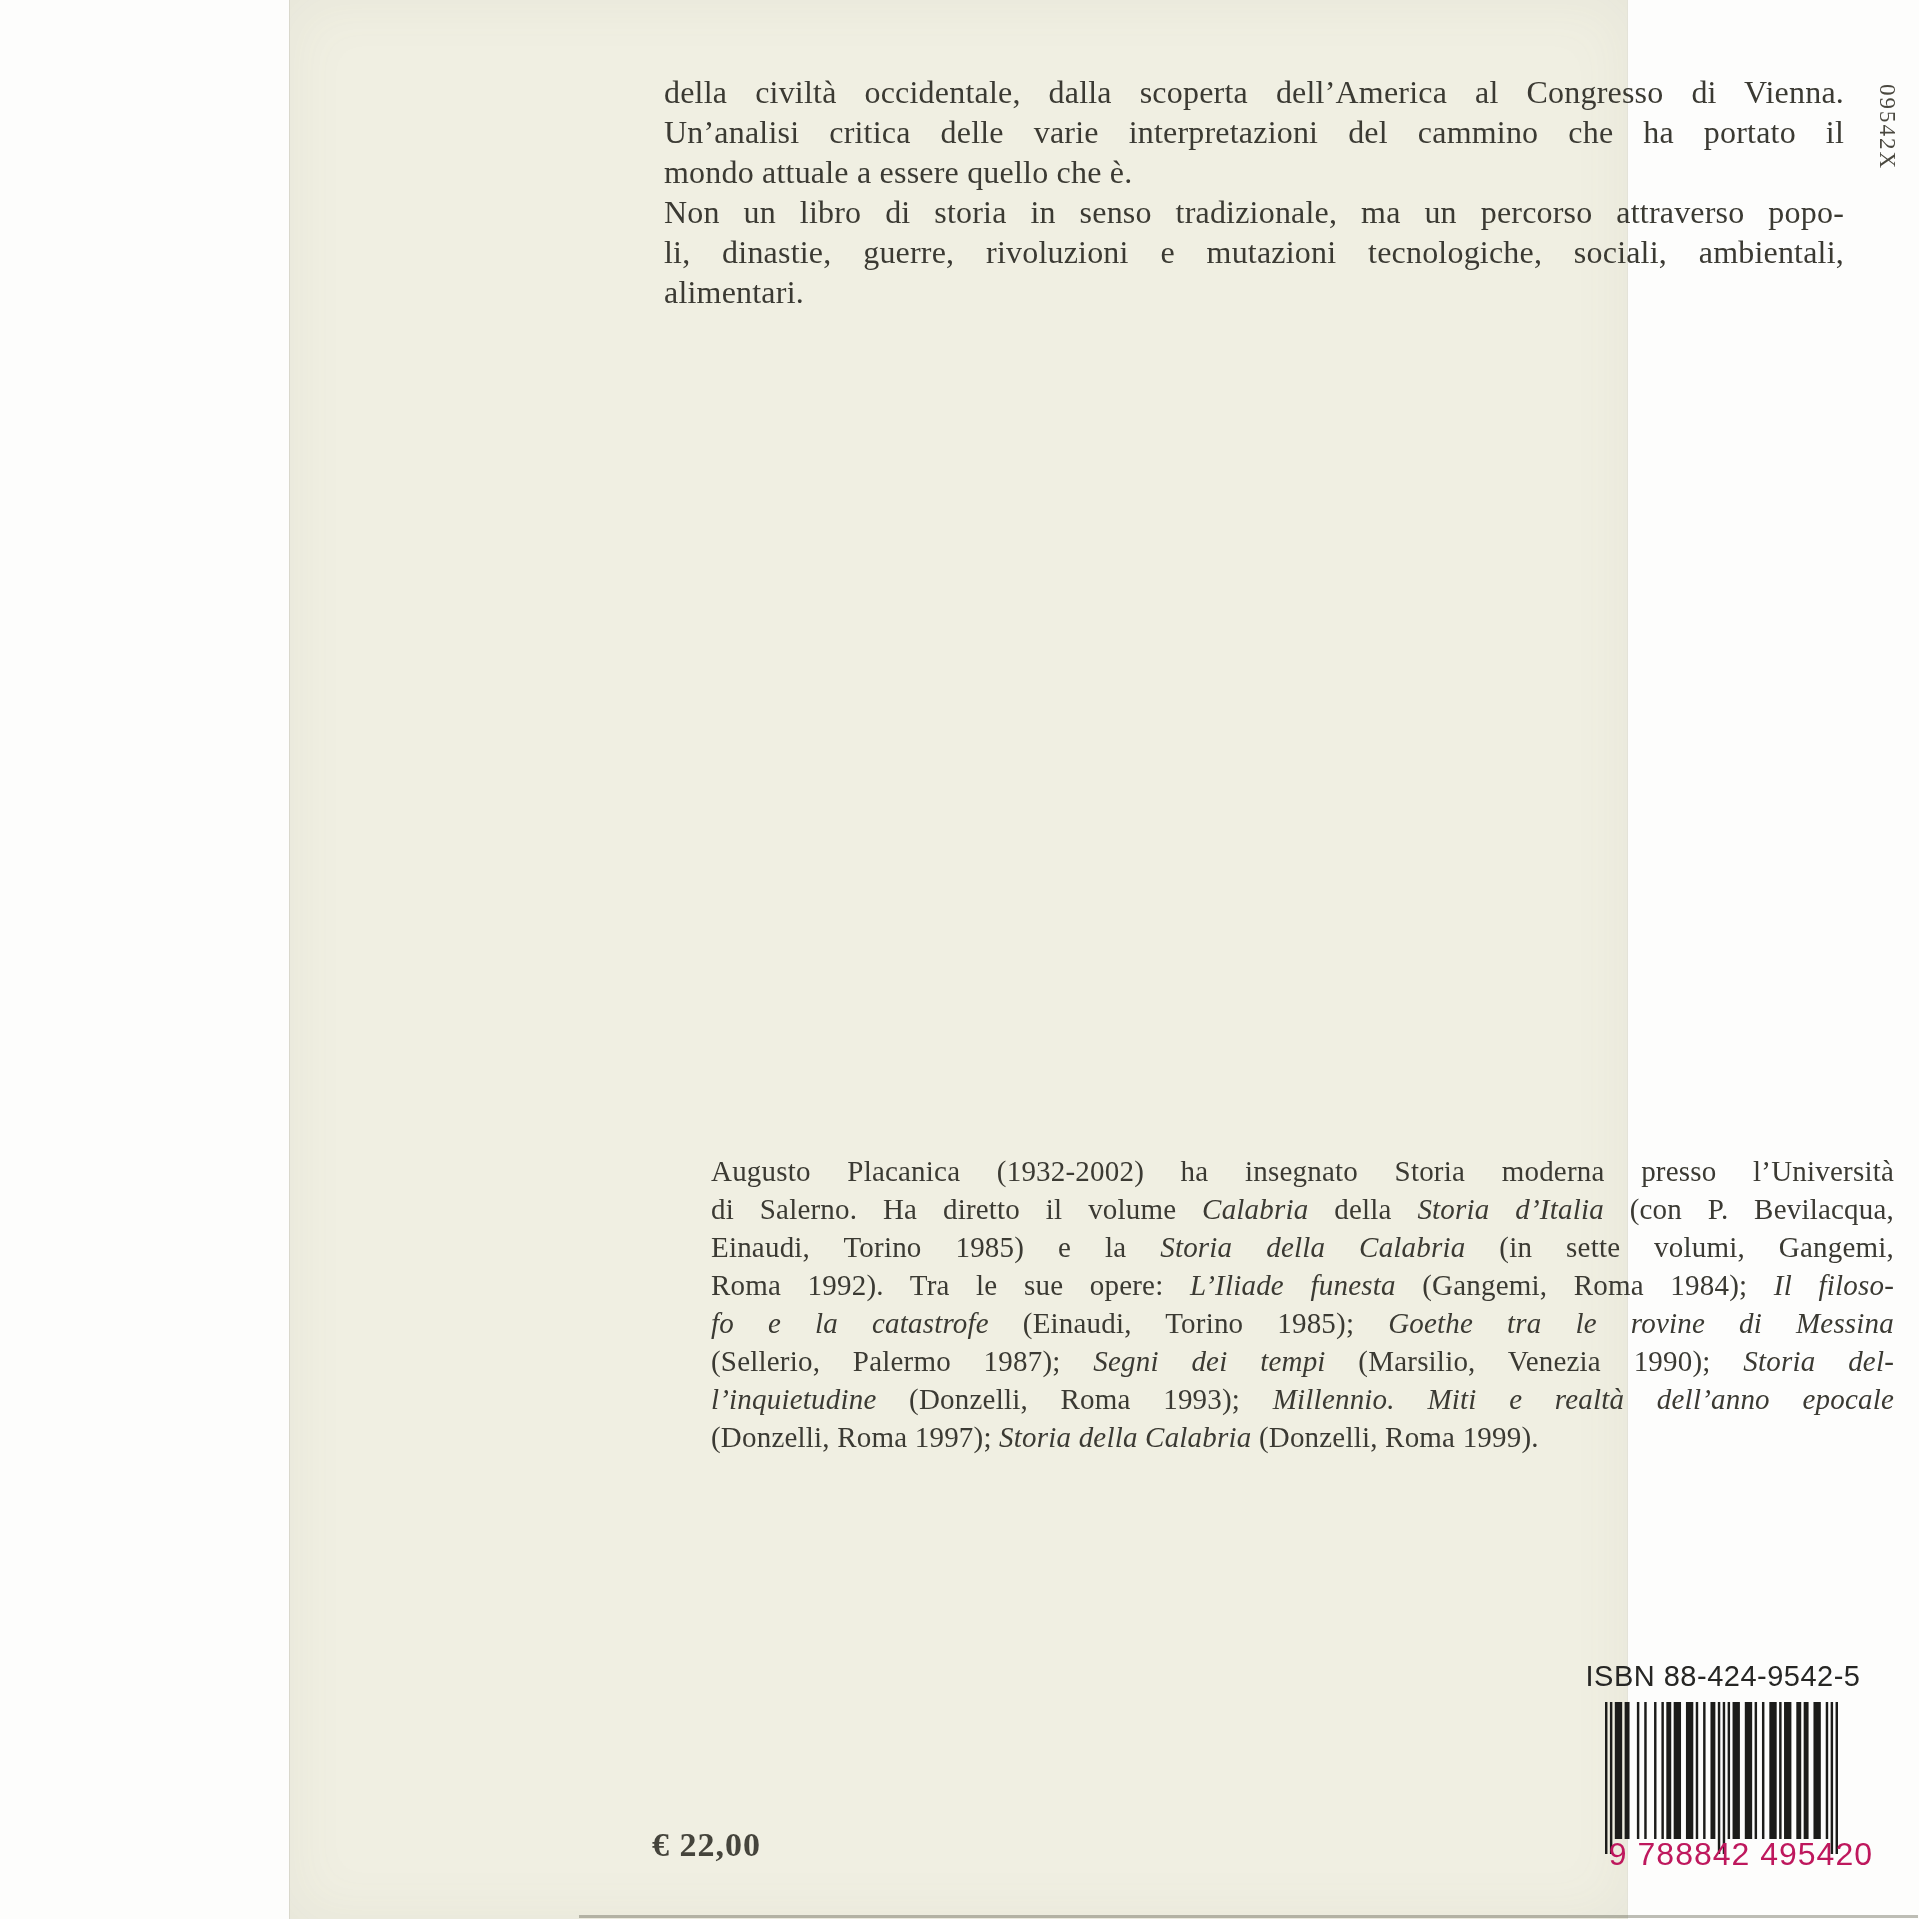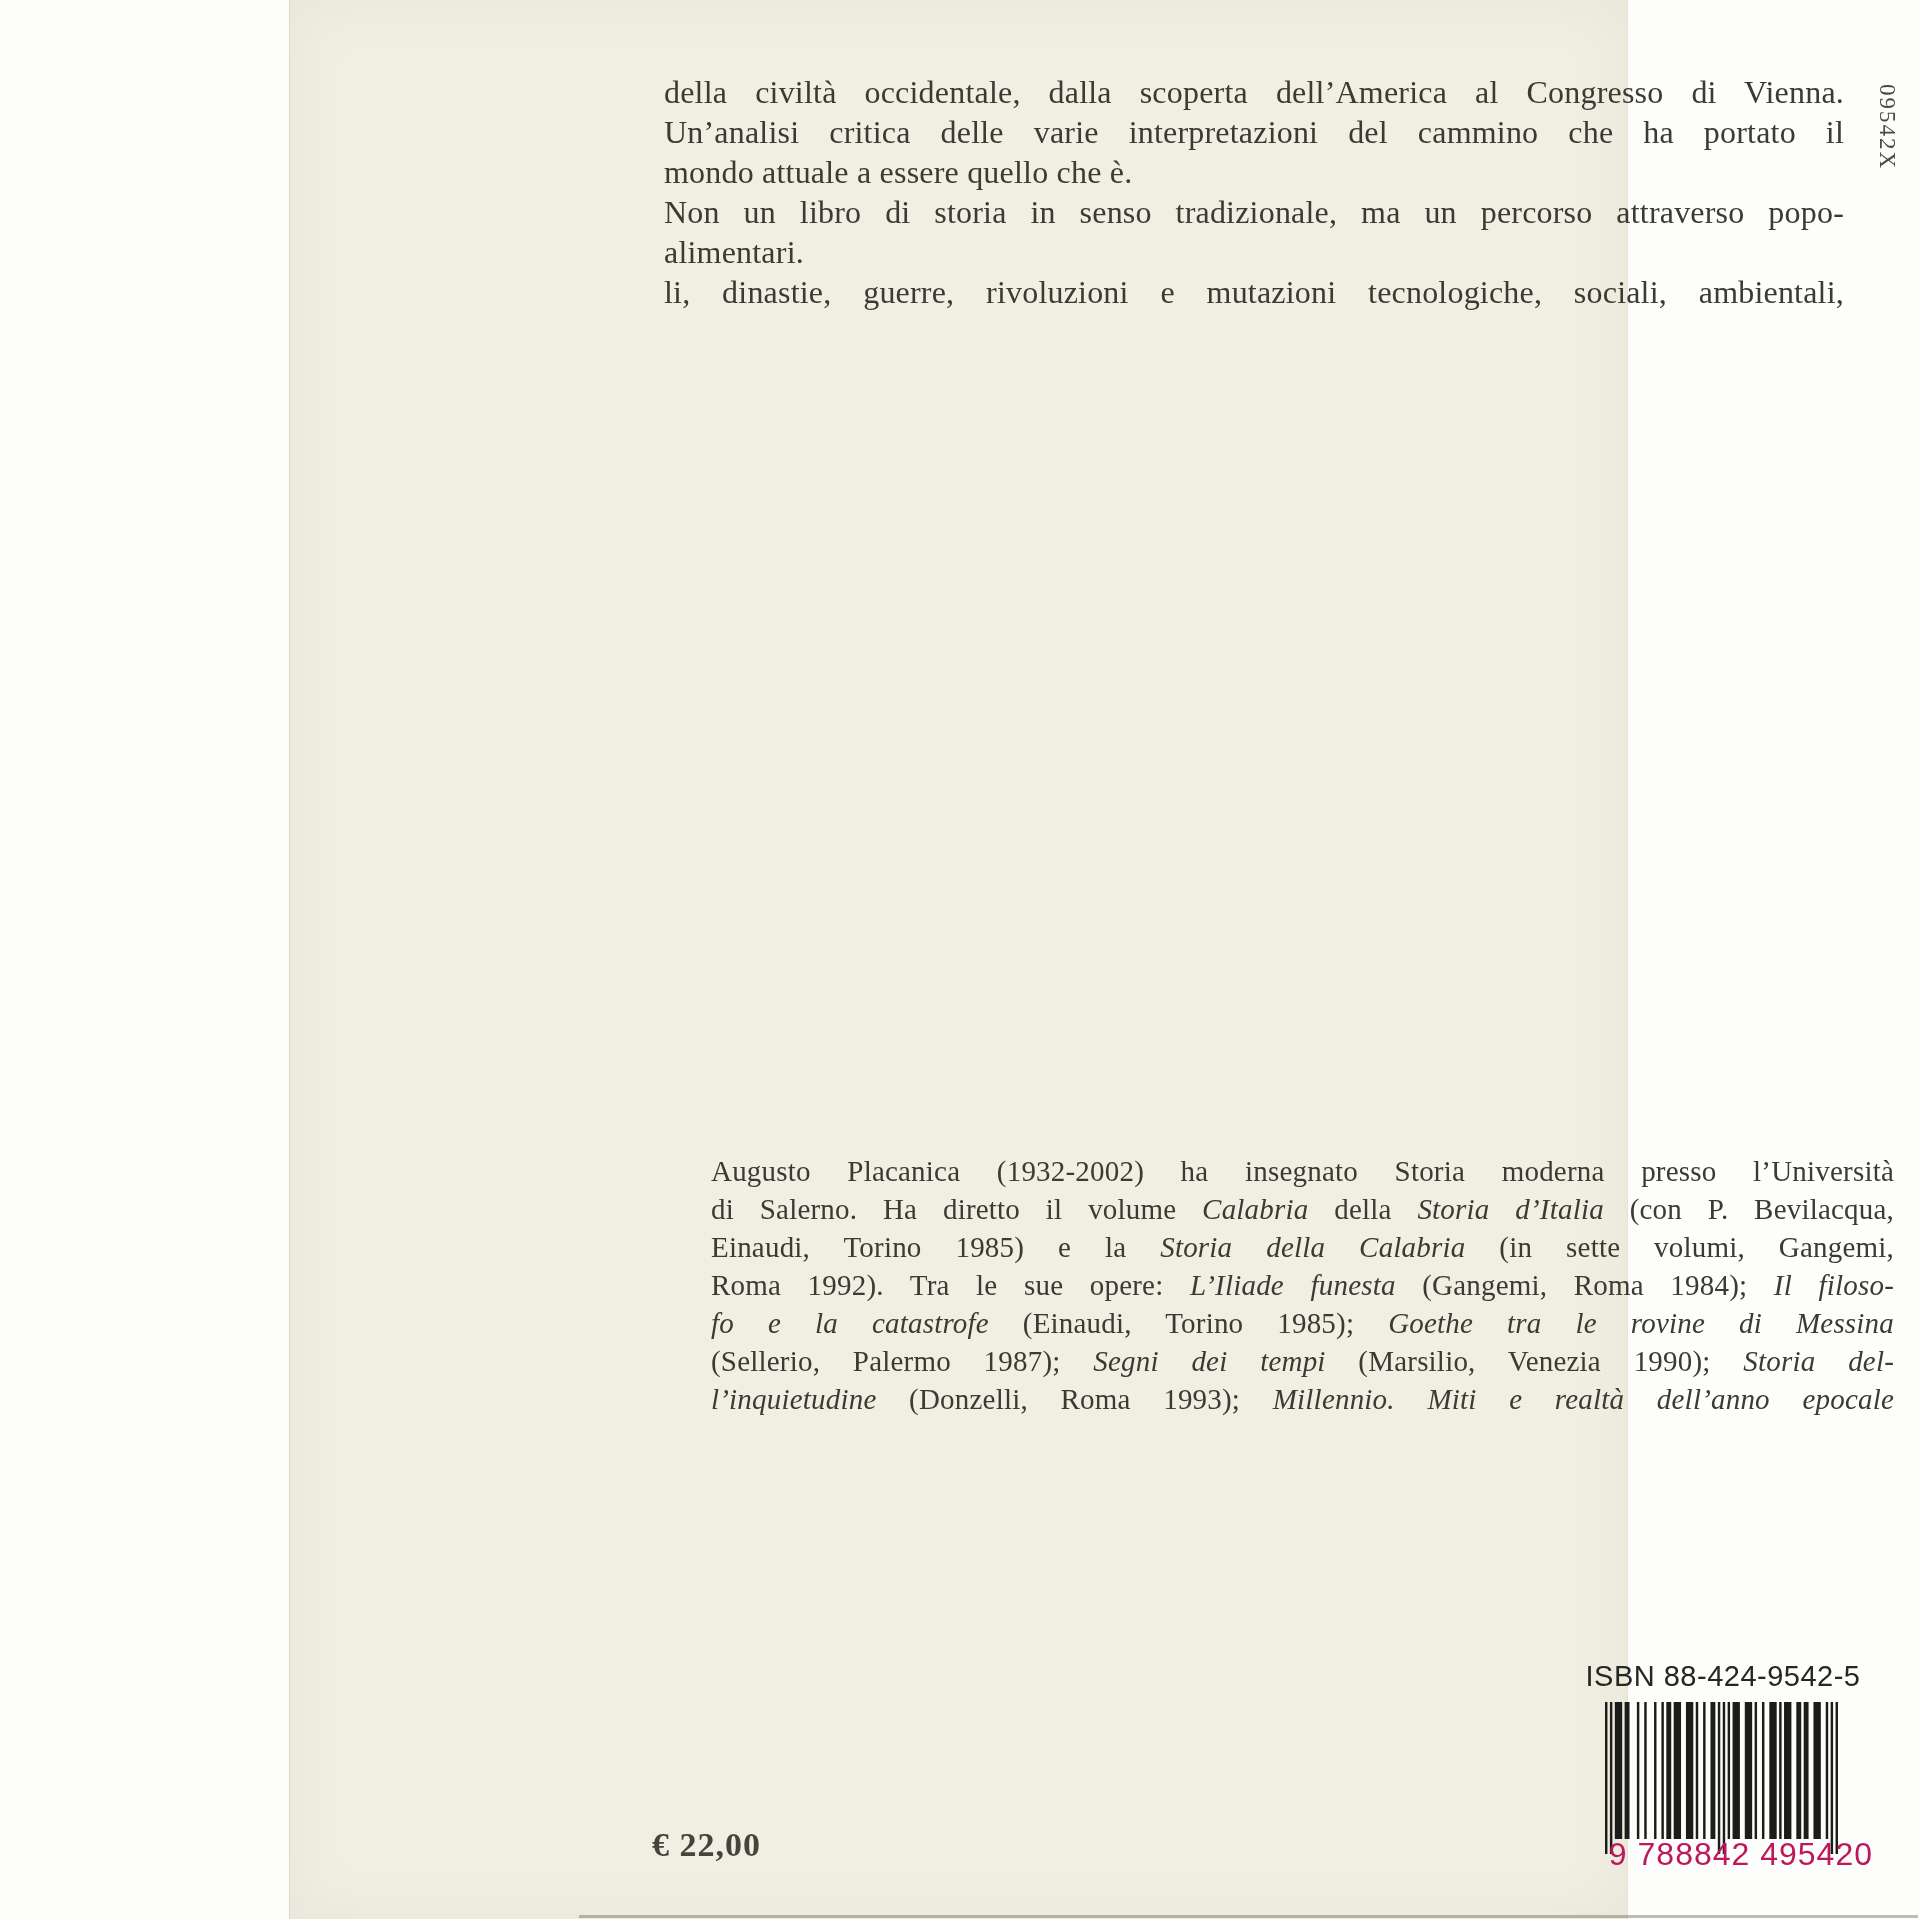--- a/index.html
+++ b/index.html
@@ -71,32 +71,33 @@
 <div class="page">
   <div class="cover">
 
     <div class="spine-code">09542X</div>
 
     <div class="blurb">
         <div class="line"><span>della civiltà occidentale, dalla scoperta dell’America al Congresso di Vienna.</span></div>
         <div class="line"><span>Un’analisi critica delle varie interpretazioni del cammino che ha portato il</span></div>
         <div class="line flush"><span>mondo attuale a essere quello che è.</span></div>
         <div class="line"><span>Non un libro di storia in senso tradizionale, ma un percorso attraverso popo-</span></div>
+        <div class="line"><span>li, dinastie, guerre, rivoluzioni e mutazioni tecnologiche, sociali, ambientali,</span></div>
         <div class="line flush"><span>alimentari.</span></div>
-        <div class="line"><span>li, dinastie, guerre, rivoluzioni e mutazioni tecnologiche, sociali, ambientali,</span></div>
       </div>
 
     <div class="bio">
         <div class="line"><span>Augusto Placanica (1932-2002) ha insegnato Storia moderna presso l’Università</span></div>
         <div class="line"><span>di Salerno. Ha diretto il volume </span><i>Calabria</i><span> della </span><i>Storia d’Italia</i><span> (con P. Bevilacqua,</span></div>
         <div class="line"><span>Einaudi, Torino 1985) e la </span><i>Storia della Calabria</i><span> (in sette volumi, Gangemi,</span></div>
         <div class="line"><span>Roma 1992). Tra le sue opere: </span><i>L’Iliade funesta</i><span> (Gangemi, Roma 1984); </span><i>Il filoso-</i></div>
         <div class="line"><i>fo e la catastrofe</i><span> (Einaudi, Torino 1985); </span><i>Goethe tra le rovine di Messina</i></div>
         <div class="line"><span>(Sellerio, Palermo 1987); </span><i>Segni dei tempi</i><span> (Marsilio, Venezia 1990); </span><i>Storia del-</i></div>
         <div class="line"><i>l’inquietudine</i><span> (Donzelli, Roma 1993); </span><i>Millennio. Miti e realtà dell’anno epocale</i></div>
+        <div class="line flush"><span>(Donzelli, Roma 1997); </span><i>Storia della Calabria</i><span> (Donzelli, Roma 1999).</span></div>
       </div>
 
     <div class="isbn-label">ISBN 88-424-9542-5</div>
 
     <svg class="barcode" width="233" height="152" xmlns="http://www.w3.org/2000/svg">
         <rect x="0.00" y="0" width="2.45" height="152" fill="#1c1c1a"></rect>
         <rect x="4.91" y="0" width="2.45" height="152" fill="#1c1c1a"></rect>
         <rect x="9.81" y="0" width="7.36" height="137" fill="#1c1c1a"></rect>
         <rect x="19.62" y="0" width="4.91" height="137" fill="#1c1c1a"></rect>
         <rect x="31.88" y="0" width="2.45" height="137" fill="#1c1c1a"></rect>

